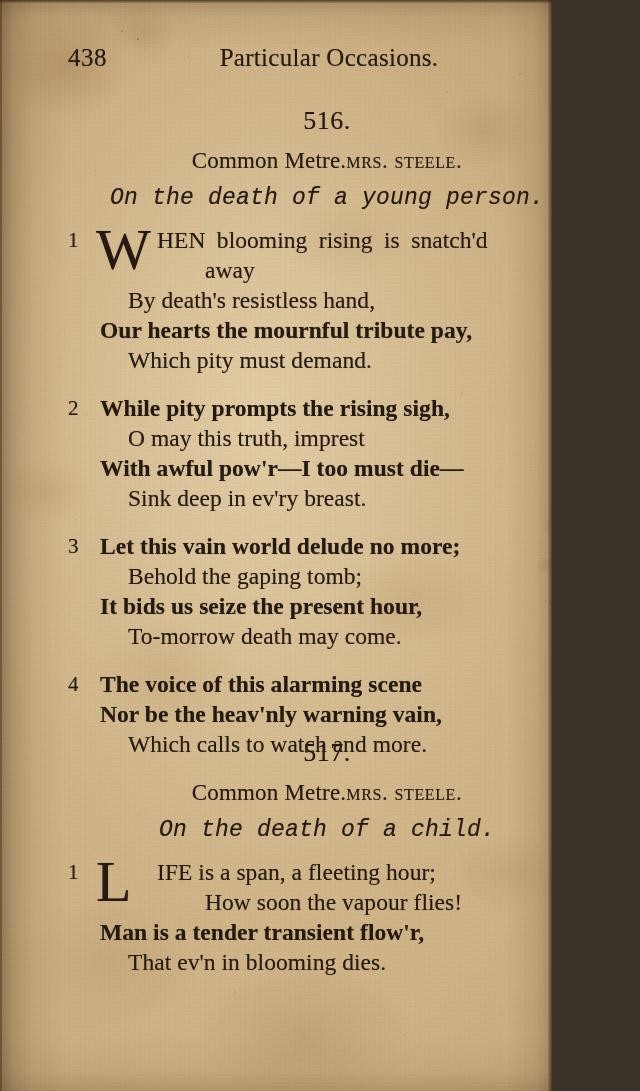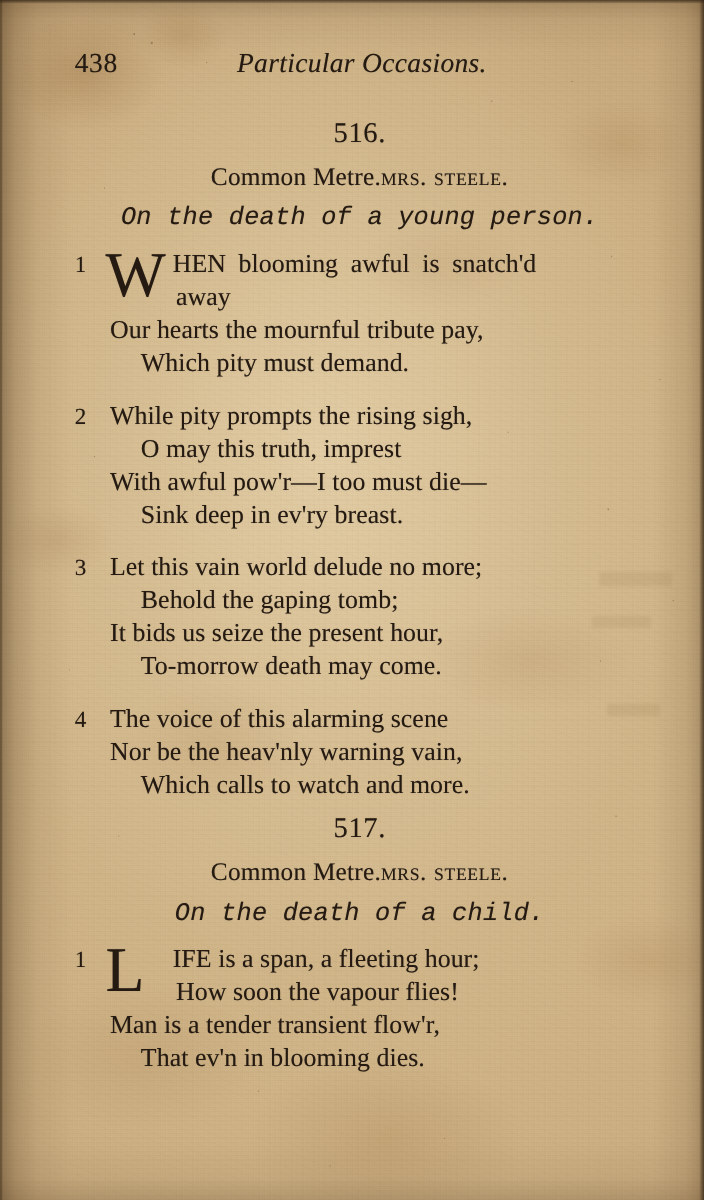--- a/index.html
+++ b/index.html
@@ -3,21 +3,21 @@
 <meta charset="utf-8">
 <style>
   html, body {
     margin: 0;
     padding: 0;
     background: #3a3128;
   }
 
   #page {
     position: relative;
-    width: 640px;
+    width: 552px;
     height: 1091px;
     overflow: hidden;
     background-color: #cbb184;
     font-family: "Liberation Serif", "DejaVu Serif", serif;
     color: #241a12;
     -webkit-font-smoothing: antialiased;
   }
 
   
   .paper-base {
@@ -137,21 +137,20 @@
     top: 0;
     font-size: 25px;
     letter-spacing: 0.5px;
   }
   .head-title {
     position: absolute;
     left: 0;
     top: 0;
     width: 640px;
     text-align: center;
-    font-style: italic;
     font-size: 25px;
     letter-spacing: 0.3px;
     padding-left: 18px;
     box-sizing: border-box;
   }
 
   
   .hymn { position: absolute; left: 0; width: 640px; }
   #hymn-516 { top: 106px; }
   #hymn-517 { top: 738px; }
@@ -188,21 +187,21 @@
   
   .stanzas { margin-top: 14px; }
   .stanza { position: relative; margin-bottom: 18px; }
   .verse-line {
     position: relative;
     font-size: 23.5px;
     line-height: 30px;
     white-space: nowrap;
     letter-spacing: 0.05px;
   }
-  .verse-line.odd  { padding-left: 100px; }
+  .verse-line.odd  { padding-left: 100px; font-weight: bold; }
   .verse-line.even { padding-left: 128px; }
 
   .stanza-num {
     position: absolute;
     left: 68px;
     top: 0;
     font-size: 21px;
     line-height: 30px;
   }
 
@@ -210,21 +209,21 @@
   .stanza-drop .verse-line { line-height: 30px; }
   .dropcap {
     position: absolute;
     left: 96px;
     top: -2px;
     font-size: 58px;
     line-height: 54px;
     letter-spacing: -1px;
   }
   .stanza-drop .dl-1 { padding-left: 157px; }
-  .stanza-drop .dl-2 { padding-left: 160px; }
+  .stanza-drop .dl-2 { padding-left: 160px; margin-left: 45px; }
 
   
   .just-wide { letter-spacing: 0.05px; word-spacing: 5.5px; }
 
   
   .showthrough {
     position: absolute;
     z-index: 5;
     background: rgba(108,76,40,0.085);
     filter: blur(1.6px);
@@ -262,22 +261,23 @@
       <div class="hymn-meta ink">
         <span class="meta-metre">Common Metre.</span><span class="meta-author">Mrs. Steele.</span>
       </div>
       <div class="hymn-subtitle ink">On the death of a young person.</div>
 
       <div class="stanzas">
 
         <div class="stanza stanza-drop">
           <span class="stanza-num ink">1</span>
           <span class="dropcap ink">W</span>
-          <div class="verse-line dl-1 ink just-wide">HEN blooming awful is snatch'd</div>
+          <div class="verse-line dl-1 ink just-wide">HEN blooming rising is snatch'd</div>
           <div class="verse-line dl-2 ink">away</div>
+          <div class="verse-line even ink">By death's resistless hand,</div>
           <div class="verse-line odd ink">Our hearts the mournful tribute pay,</div>
           <div class="verse-line even ink">Which pity must demand.</div>
         </div>
 
         <div class="stanza">
           <span class="stanza-num ink">2</span>
           <div class="verse-line odd ink">While pity prompts the rising sigh,</div>
           <div class="verse-line even ink">O may this truth, imprest</div>
           <div class="verse-line odd ink">With awful pow'r—I too must die—</div>
           <div class="verse-line even ink">Sink deep in ev'ry breast.</div>

